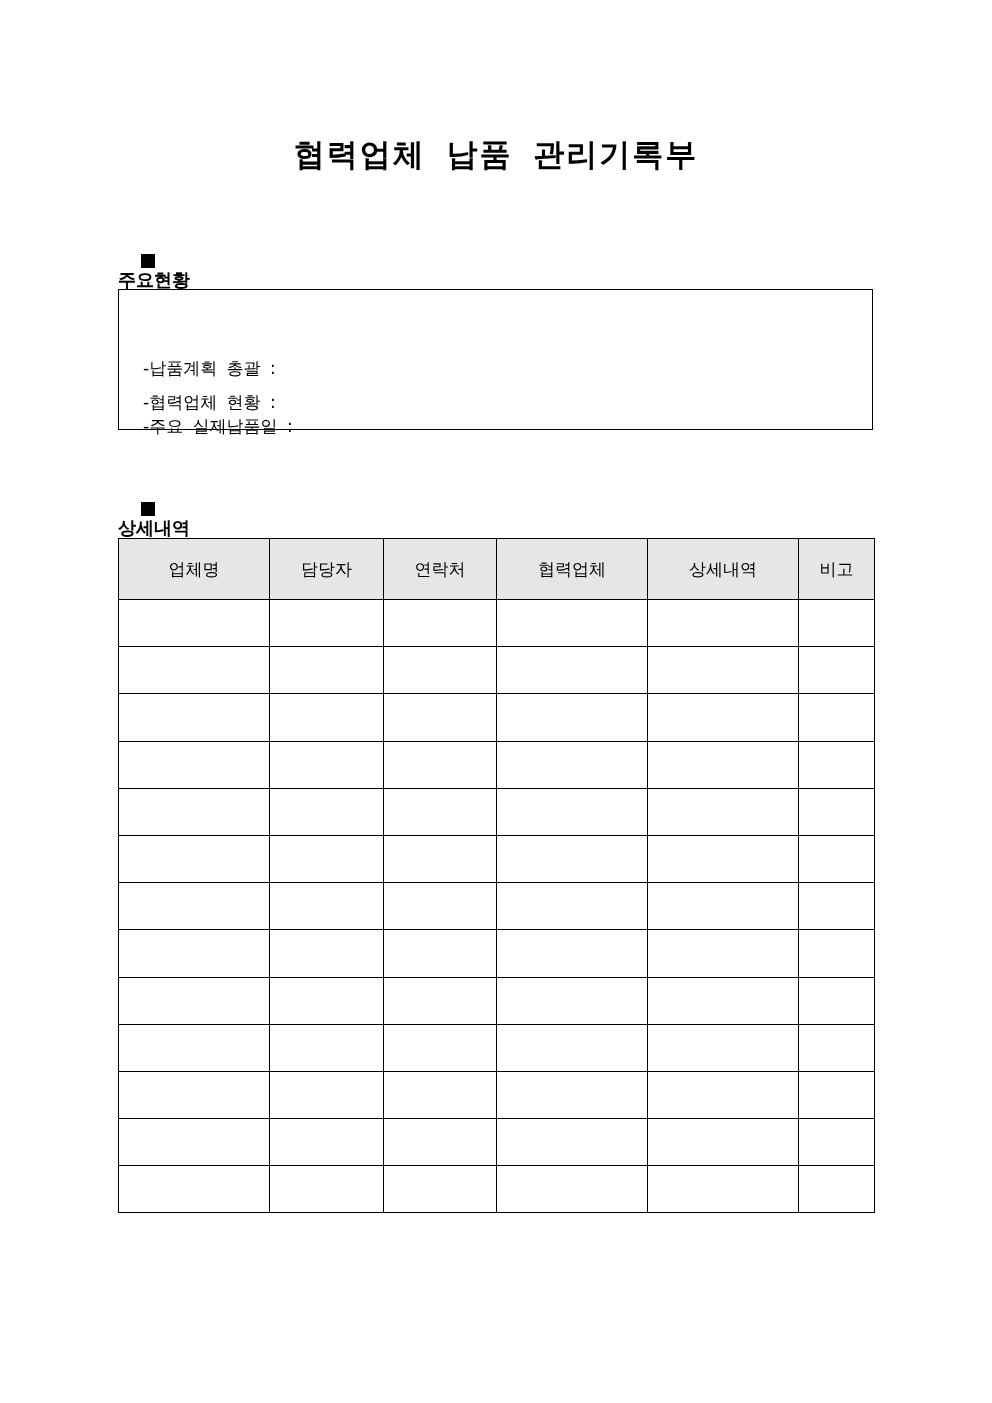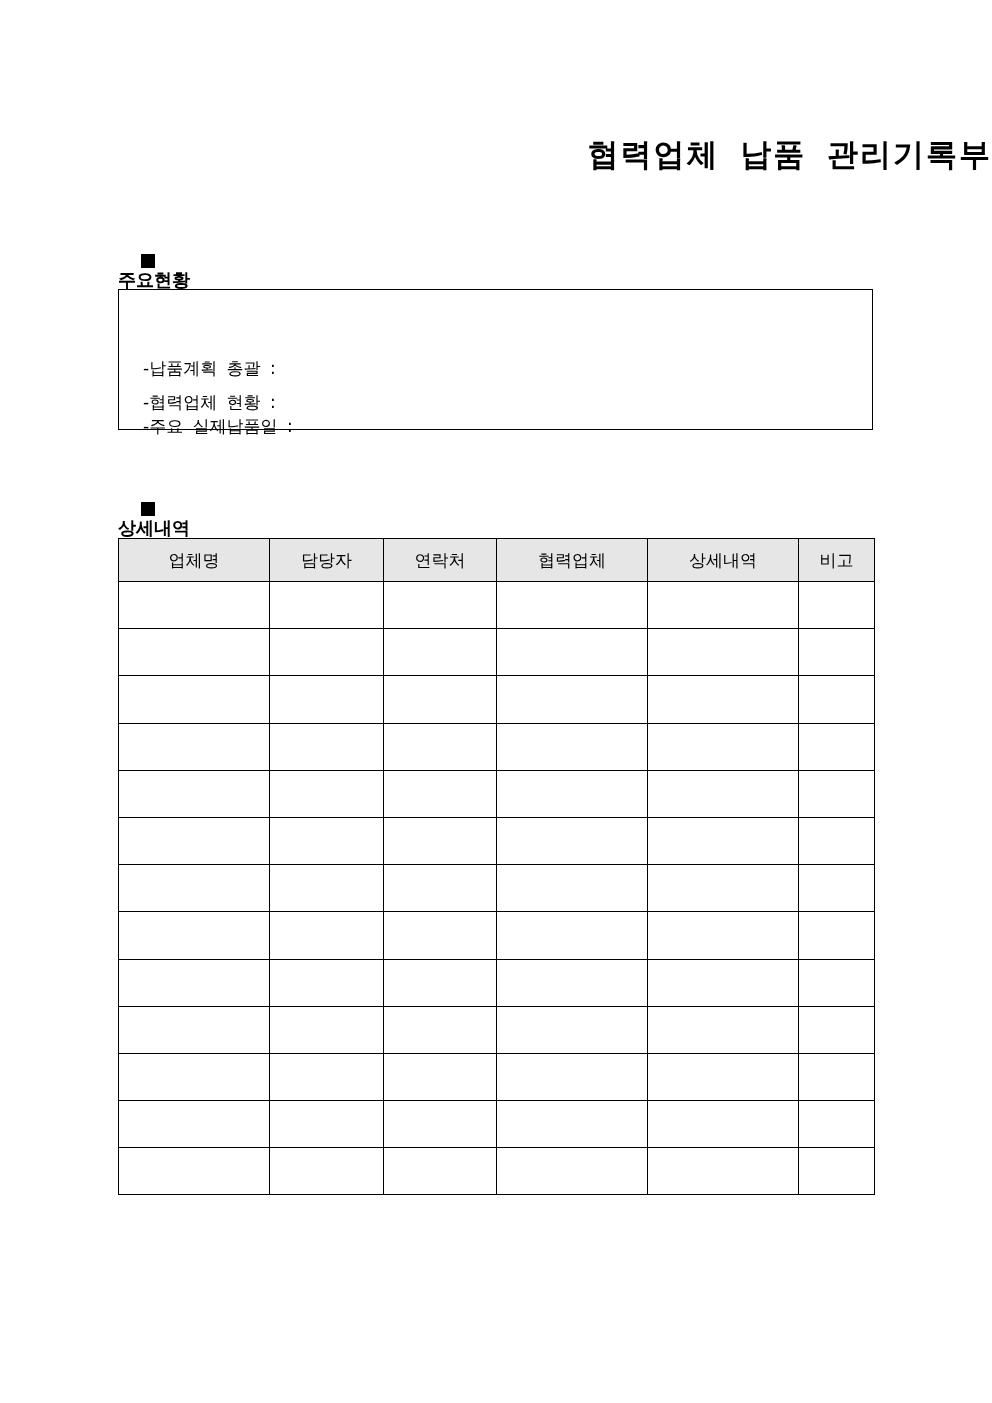--- a/index.html
+++ b/index.html
@@ -1,24 +1,24 @@
 <!DOCTYPE html>
 <html><head>
 <meta charset="utf-8">
 <style>
   html, body { margin:0; padding:0; background:#ffffff; }
   body { width:992px; height:1403px; position:relative; font-family:"DejaVu Sans", "Liberation Sans", sans-serif; color:#000; }
-  .title { position:absolute; left:0; width:992px; top:134px; text-align:right; font-size:31px; font-weight:bold; letter-spacing:2px; word-spacing:8px; }
+  .title { position:absolute; left:0; width:992px; top:134px; text-align:center; font-size:31px; font-weight:bold; letter-spacing:2px; word-spacing:8px; }
   .section-head { position:absolute; left:118px; font-size:18px; font-weight:bold; display:flex; align-items:center;flex-direction:column; }
   .section-head .sq { display:inline-block; width:14px; height:14px; background:#000; margin-right:12px; }
   .summary-box { position:absolute; left:118px; top:289px; width:755px; height:141px; border:1px solid #000; box-sizing:border-box; }
   .summary-line { position:absolute; left:24px; font-size:17px; word-spacing:4px;margin-top:47px; }
   table.detail { position:absolute; left:118px; top:538px; border-collapse:collapse; table-layout:fixed; }
   table.detail th, table.detail td { border:1px solid #000; padding:0; box-sizing:border-box; }
-  table.detail th { background:#e6e6e6; height:43px; font-weight:normal; font-size:17px; text-align:center; }
+  table.detail th { background:#e6e6e6; height:61px; font-weight:normal; font-size:17px; text-align:center; }
   table.detail td { height:47.2px; }
 </style>
 </head>
 <body>
 
 <div class="title">협력업체 납품 관리기록부</div>
 
 <div class="section-head" style="top:254px;">
   <span class="sq"></span>
   <span>주요현황</span>

